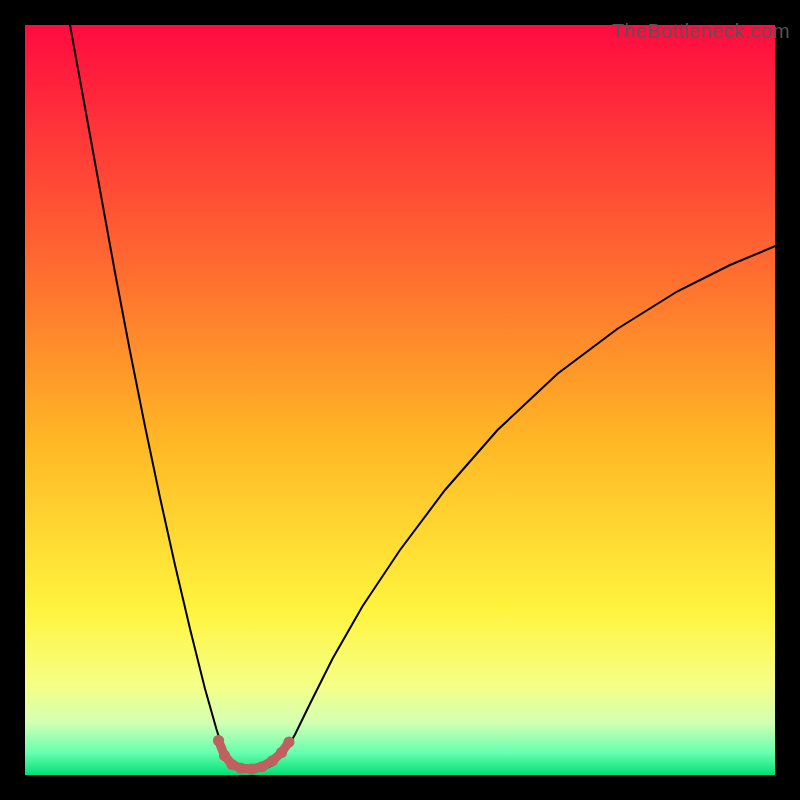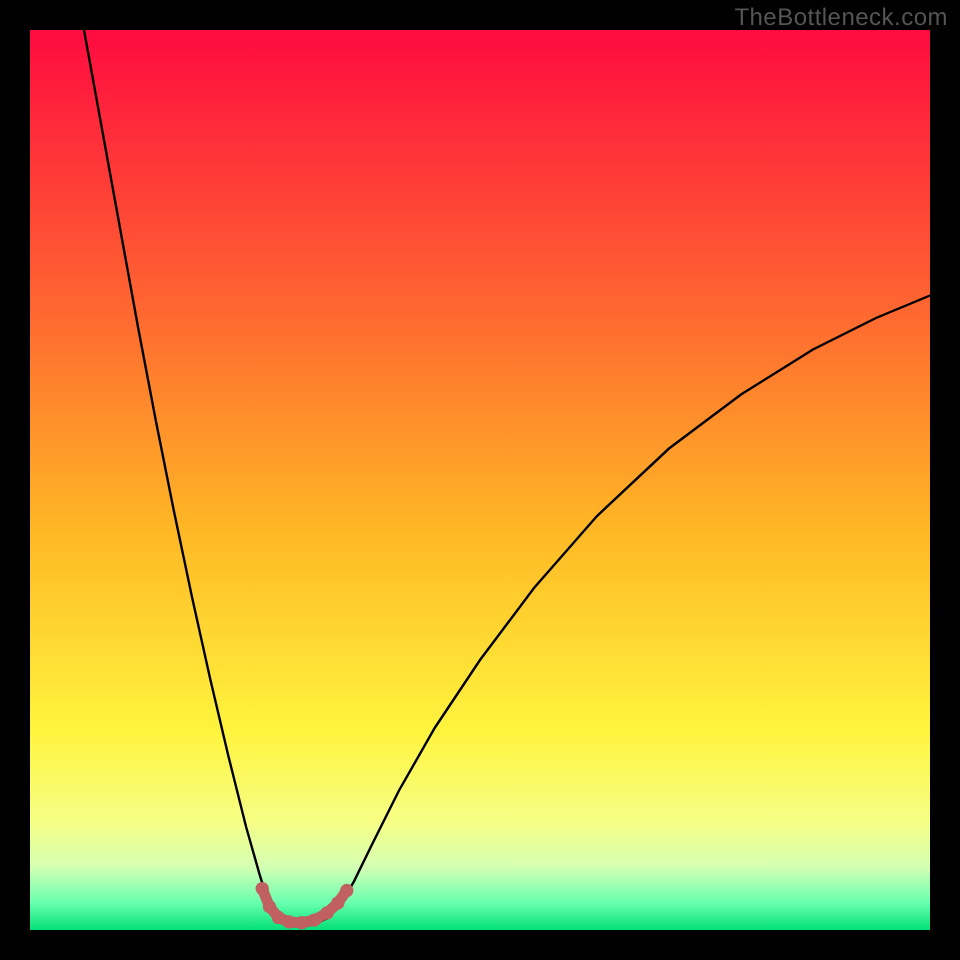--- a/index.html
+++ b/index.html
@@ -24,21 +24,21 @@
     width: 750px;
     height: 750px;
   }
   .plot-svg {
     width: 750px;
     height: 750px;
     display: block;
   }
   .watermark {
     position: absolute;
-    top: 4px;
+    top: 20px;
     right: 10px;
     color: #555;
     font-size: 20px;
     font-weight: 400;
     letter-spacing: 0.4px;
     user-select: none;
   }
 </style>
 </head>
 <body>

